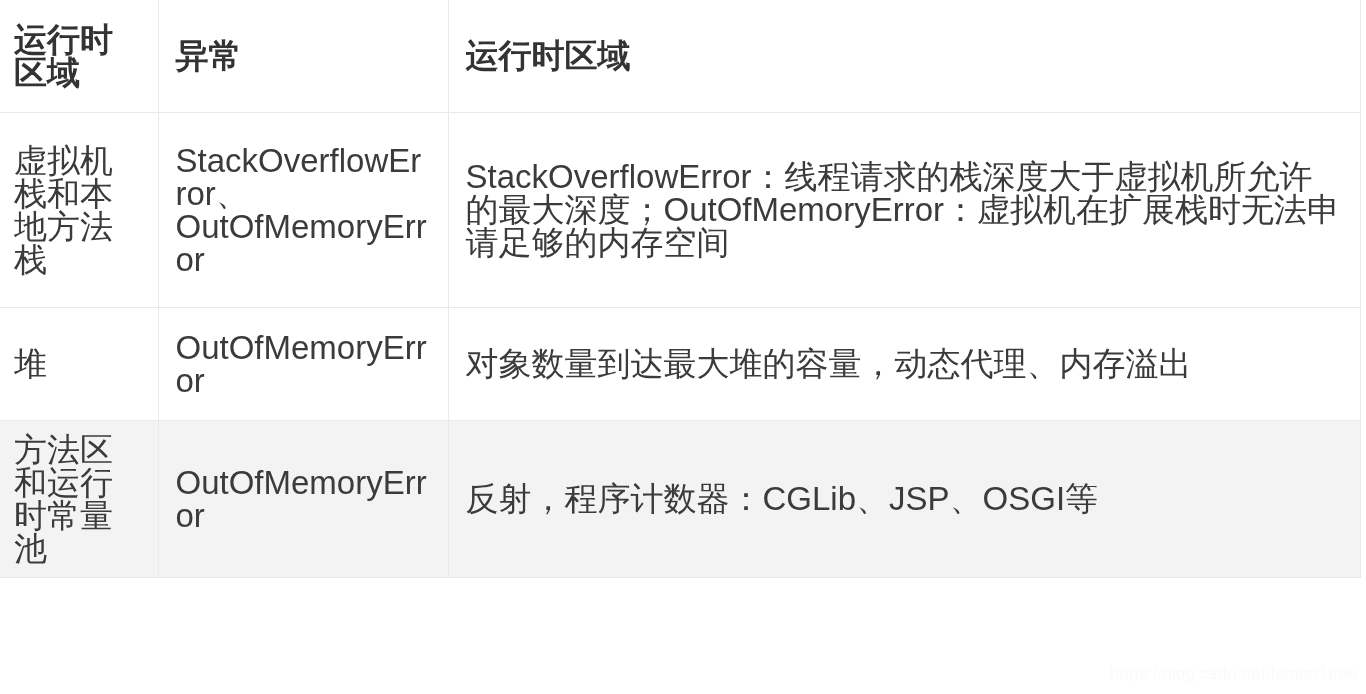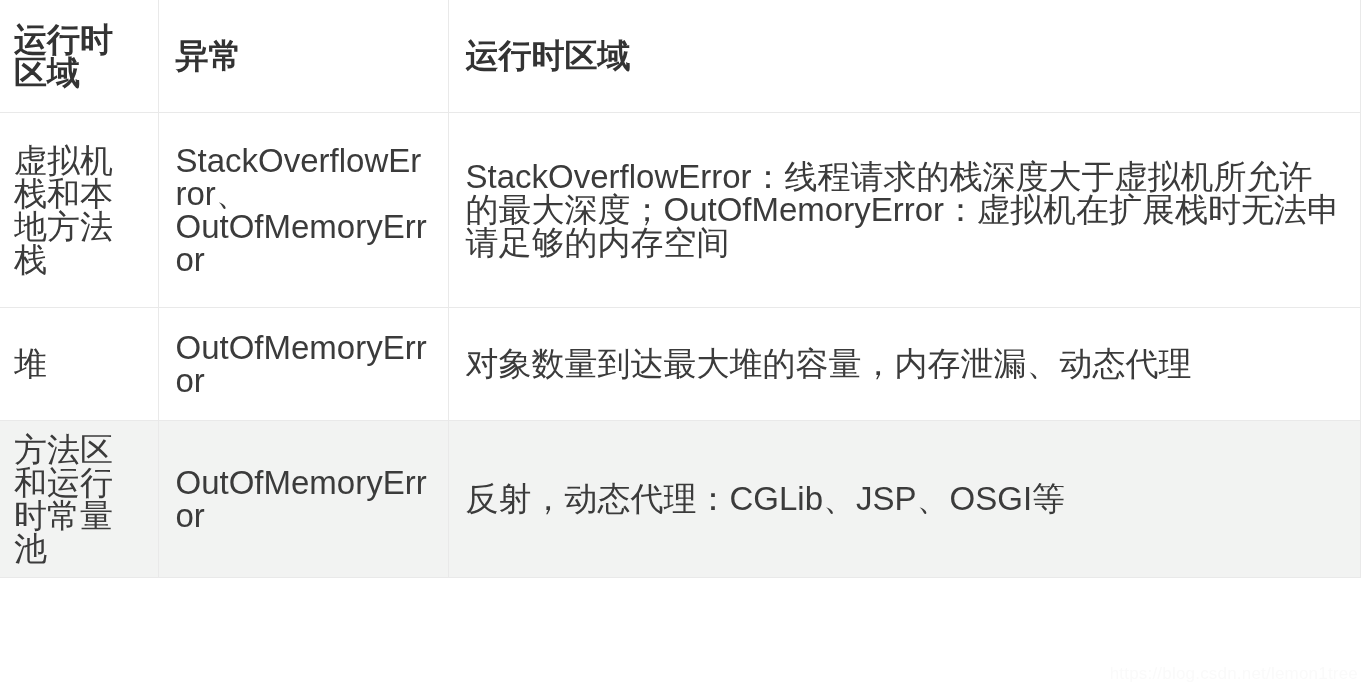--- a/index.html
+++ b/index.html
@@ -85,24 +85,24 @@
     </thead>
     <tbody>
       <tr class="r0">
         <td class="c1">虚拟机栈和本地方法栈</td>
         <td class="c2">StackOverflowError、OutOfMemoryError</td>
         <td class="c3">StackOverflowError：线程请求的栈深度大于虚拟机所允许的最大深度；OutOfMemoryError：虚拟机在扩展栈时无法申请足够的内存空间</td>
       </tr>
       <tr class="r2">
         <td class="c1">堆</td>
         <td class="c2">OutOfMemoryError</td>
-        <td class="c3">对象数量到达最大堆的容量，内存泄漏、动态代理</td>
+        <td class="c3">对象数量到达最大堆的容量，动态代理、内存溢出</td>
       </tr>
       <tr class="r3 striped">
         <td class="c1">方法区和运行时常量池</td>
         <td class="c2">OutOfMemoryError</td>
-        <td class="c3">反射，动态代理：CGLib、JSP、OSGI等</td>
+        <td class="c3">反射，程序计数器：CGLib、JSP、OSGI等</td>
       </tr>
     </tbody>
   </table>
 
   <div class="watermark">https://blog.csdn.net/lemon1tree</div>
 </div>
 
 </body></html>

